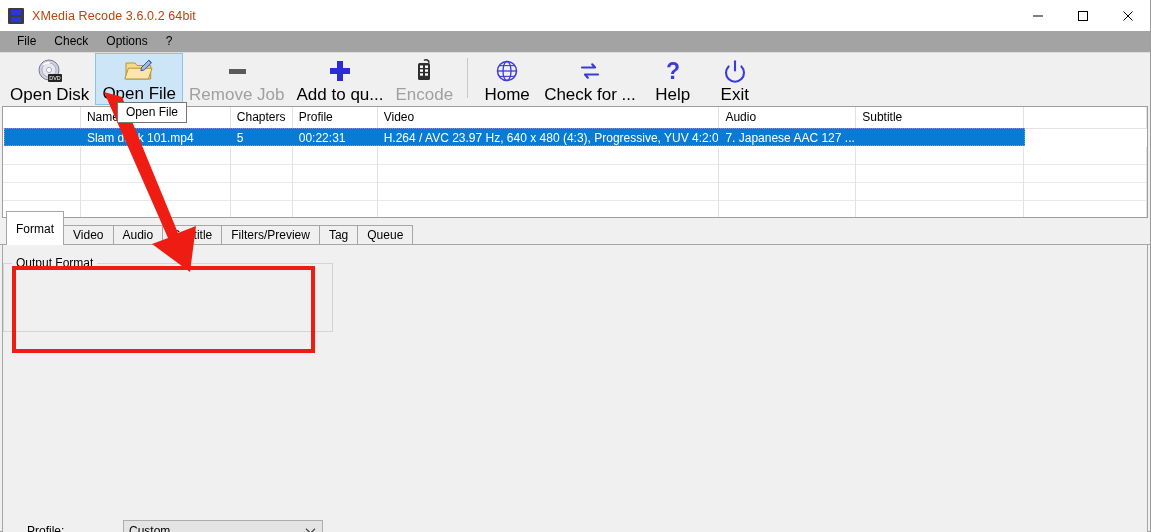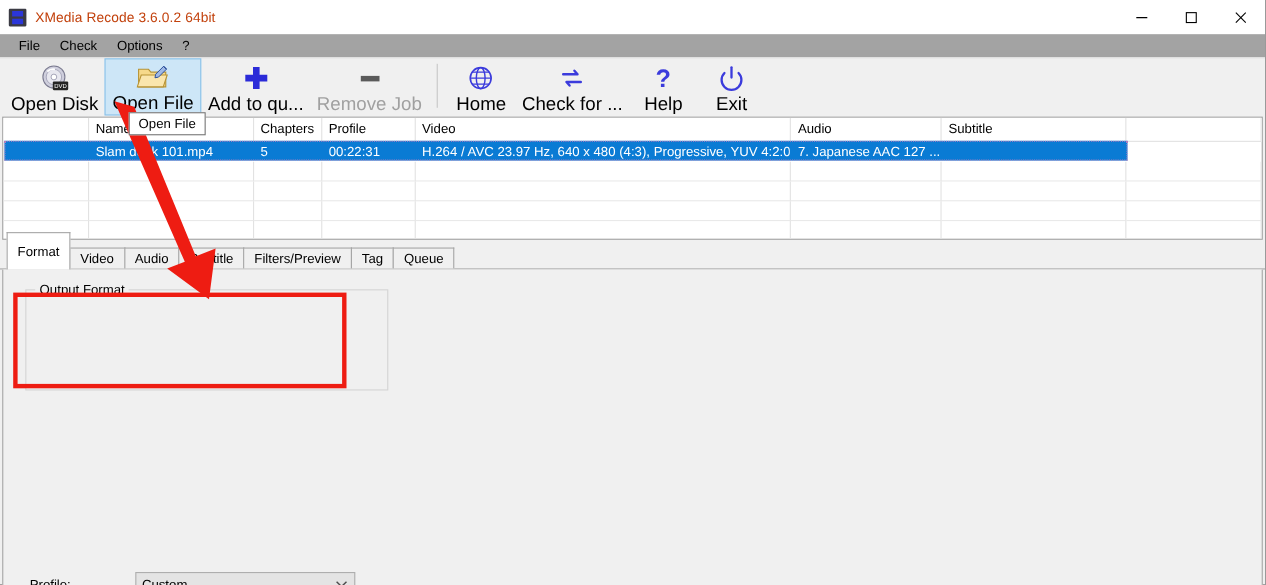--- a/index.html
+++ b/index.html
@@ -240,21 +240,21 @@
     box-sizing: border-box;
   }
   .group > .glabel {
     position: absolute;
     top: -8px; left: 8px;
     background: #f0f0f0;
     padding: 0 4px;
     font-size: 12px;
     color: #000;
   }
-  #grp-output-format { left: 20px; top: 18px; width: 330px; height: 92px; }
+  #grp-output-format { left: 0; top: 18px; width: 330px; height: 69px; }
   #grp-stream-type   { left: 12px; top: 143px; width: 330px; height: 72px; }
 
   .field-row {
     position: absolute;
     display: flex;
     align-items: center;
     height: 21px;
   }
   .field-label {
     font-size: 12px;
@@ -365,38 +365,53 @@
         <svg width="30" height="26" viewBox="0 0 30 26">
           <path d="M2 6 h9 l2.2 2.6 h13.5 v13.4 h-24.7 z" fill="#f6d98a" stroke="#b79334" stroke-width="1"></path>
           <path d="M4.4 11.2 h23.6 l-3.6 10.8 h-23.6 z" fill="#fae6ad" stroke="#b79334" stroke-width="1"></path>
           <path d="M17.5 10.5 l7.4 -7.4 l2.6 2.6 l-7.4 7.4 l-3.2 0.6 z" fill="#9fb9e6" stroke="#2d4f9a" stroke-width="0.9"></path>
           <path d="M24.6 3.4 l2.6 2.6" stroke="#2d4f9a" stroke-width="0.9" fill="none"></path>
         </svg>
       </div>
       <div class="tb-label">Open File</div>
     </div>
 
+    <div class="tb-btn" style="min-width:78px">
+      <div class="tb-icon">
+        <svg width="26" height="26" viewBox="0 0 26 26">
+          <rect x="5" y="11" width="17" height="5" fill="#5a5a5a"></rect>
+        </svg>
+      </div>
+      <div class="tb-label dim">Remove Job</div>
+    </div>
+
     <div class="tb-btn" style="min-width:76px">
       <div class="tb-icon">
         <svg width="26" height="26" viewBox="0 0 26 26">
           <path d="M10 3 h6 v7 h7 v6 h-7 v7 h-6 v-7 h-7 v-6 h7 z" fill="#2b2bd8"></path>
         </svg>
       </div>
       <div class="tb-label">Add to qu...</div>
     </div>
 
-    <div class="tb-btn" style="min-width:78px">
-      <div class="tb-icon">
-        <svg width="26" height="26" viewBox="0 0 26 26">
-          <rect x="5" y="11" width="17" height="5" fill="#5a5a5a"></rect>
-        </svg>
-      </div>
-      <div class="tb-label dim">Remove Job</div>
-    </div>
-
+    <div class="tb-btn" style="min-width:62px">
+      <div class="tb-icon">
+        <svg width="24" height="26" viewBox="0 0 24 26">
+          <rect x="6" y="5" width="12" height="17" rx="1.5" fill="#2e2e2e"></rect>
+          <rect x="8" y="7.5" width="3" height="2.4" fill="#fff"></rect>
+          <rect x="13" y="7.5" width="3" height="2.4" fill="#fff"></rect>
+          <rect x="8" y="11.4" width="3" height="2.4" fill="#fff"></rect>
+          <rect x="13" y="11.4" width="3" height="2.4" fill="#fff"></rect>
+          <rect x="8" y="15.3" width="3" height="2.4" fill="#fff"></rect>
+          <rect x="13" y="15.3" width="3" height="2.4" fill="#fff"></rect>
+          <path d="M12 2.5 a3 3 0 0 1 5 2.2" fill="none" stroke="#2e2e2e" stroke-width="1.6"></path>
+        </svg>
+      </div>
+      <div class="tb-label dim">Encode</div>
+    </div>
 
     <div class="tb-sep"></div>
 
     <div class="tb-btn">
       <div class="tb-icon">
         <svg width="26" height="26" viewBox="0 0 26 26">
           <circle cx="13" cy="13" r="9.5" fill="none" stroke="#3b3bdc" stroke-width="1.5"></circle>
           <ellipse cx="13" cy="13" rx="4" ry="9.5" fill="none" stroke="#3b3bdc" stroke-width="1.3"></ellipse>
           <line x1="3.5" y1="13" x2="22.5" y2="13" stroke="#3b3bdc" stroke-width="1.3"></line>
           <line x1="5.2" y1="7.6" x2="20.8" y2="7.6" stroke="#3b3bdc" stroke-width="1.1"></line>

